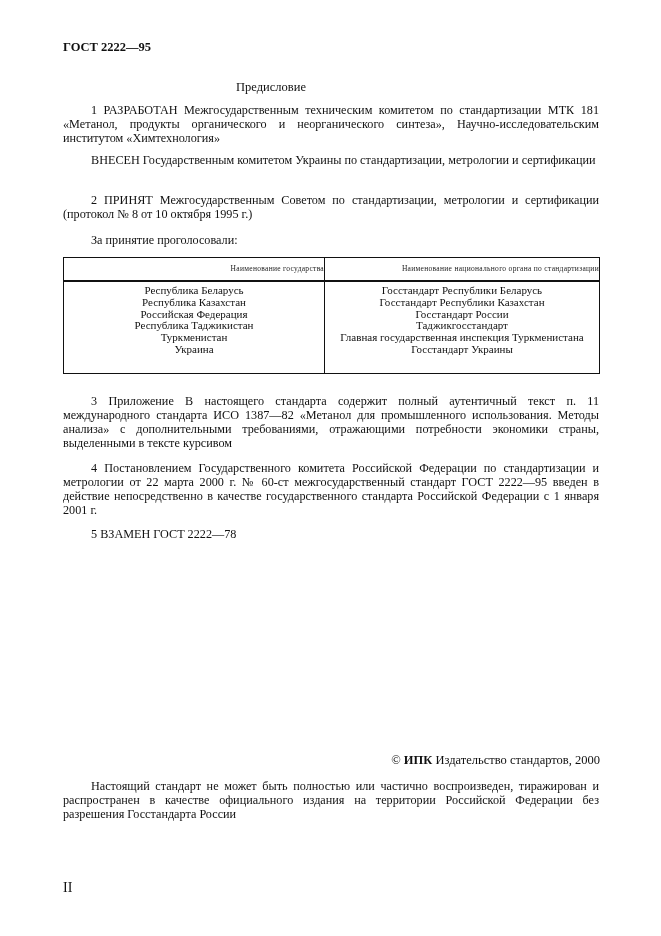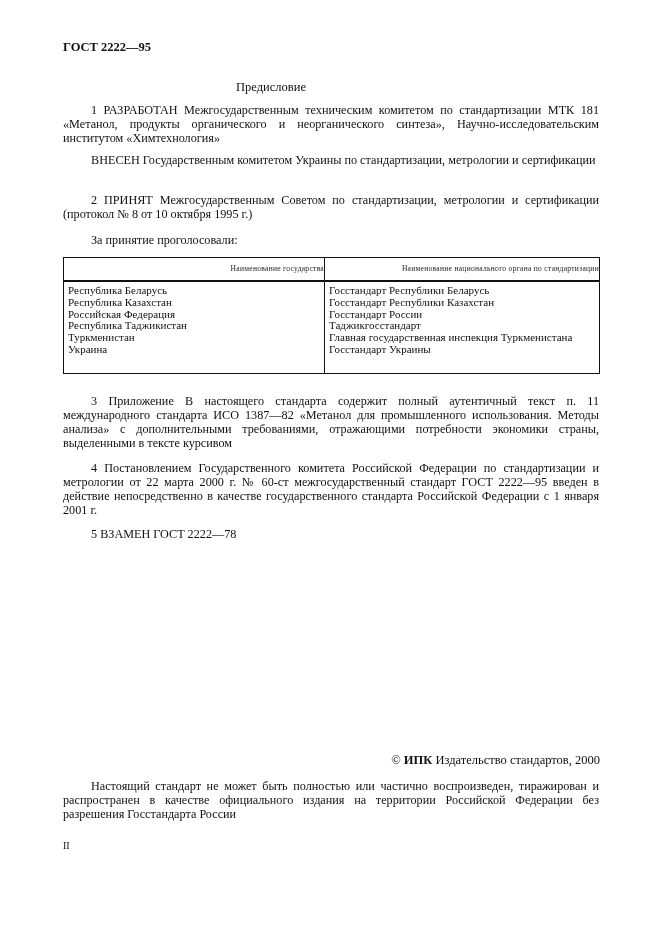--- a/index.html
+++ b/index.html
@@ -7,27 +7,27 @@
          font-family:"Liberation Serif", "DejaVu Serif", serif; color:#111; }
   .abs { position:absolute; }
   .doc-id { left:63px; top:40px; font-weight:bold; font-size:12.5px; }
   .title { left:0; width:542px; top:80px; text-align:center; font-size:12.5px; }
   .para { left:63px; width:536px; font-size:12.2px; line-height:14px; text-align:justify; text-align-last:left; }
   .indent { text-indent:28px; }
   table.vote { position:absolute; left:63px; top:257px; width:537px; border-collapse:collapse;
                font-size:11px; line-height:11.8px; }
   table.vote th { border:1px solid #111; border-bottom:2px solid #111; font-weight:normal; font-size:7.5px;
                   letter-spacing:0.3px; height:22px; padding:0; text-align:right; color:#222; }
-  table.vote td { border-left:1px solid #111; border-right:1px solid #111; padding:0 4px; vertical-align:top; }
+  table.vote td { border-left:1px solid #111; border-right:1px solid #111; padding:0 4px; vertical-align:top;text-align:center; }
   table.vote tr.first td { padding-top:3px; }
   table.vote tr.last td { border-bottom:1px solid #111; padding-bottom:17px; }
   .col1 { width:260px; }
   .copyright { right:61px; top:753px; font-size:12.5px;font-family:Liberation Serif, serif; }
   .copyright b { font-weight:bold; }
-  .pagenum { left:63px; top:840px; font-size:10px; }
+  .pagenum { left:63px; top:880px; font-size:14px; }
 </style>
 </head>
 <body>
 
 <div class="abs doc-id">ГОСТ 2222—95</div>
 <div class="abs title">Предисловие</div>
 
 <div class="abs para indent" style="top:103px;">1 РАЗРАБОТАН Межгосударственным техническим комитетом по стандартизации МТК 181 «Метанол, продукты органического и неорганического синтеза», Научно-исследовательским институтом «Химтехнология»</div>
 <div class="abs para indent" style="top:153px;">ВНЕСЕН Государственным комитетом Украины по стандартизации, метрологии и сертификации</div>
 <div class="abs para indent" style="top:193px;">2 ПРИНЯТ Межгосударственным Советом по стандартизации, метрологии и сертификации (протокол № 8 от 10 октября 1995 г.)</div>

